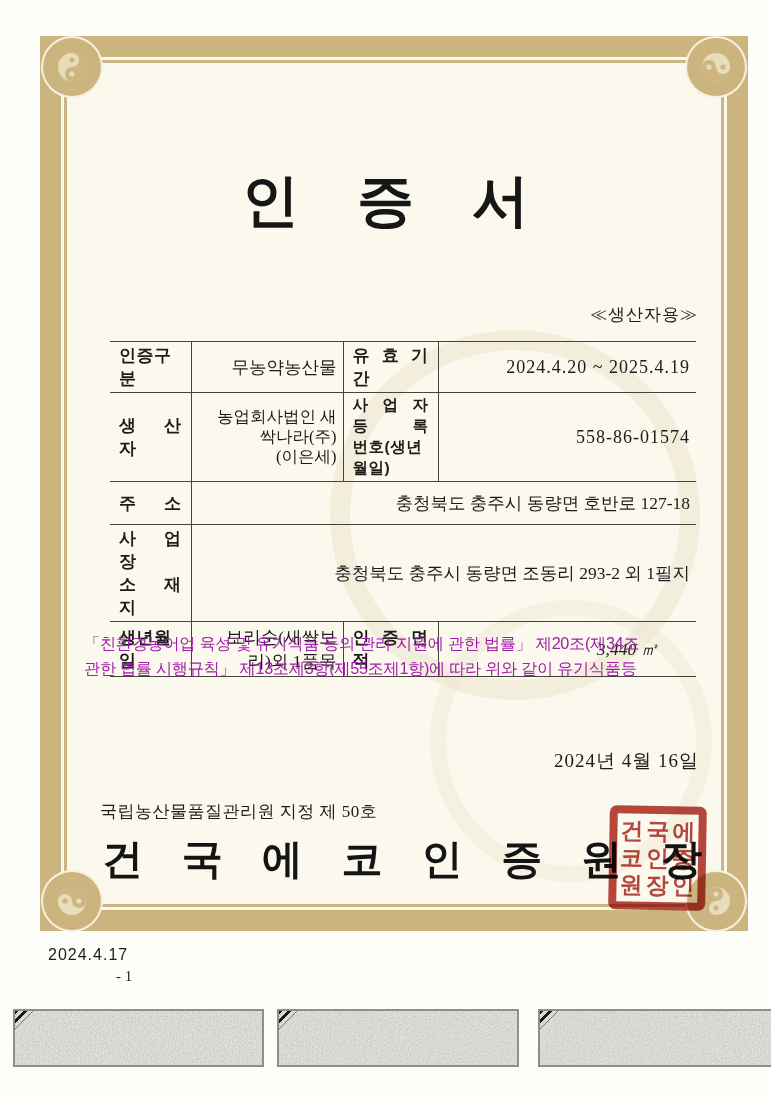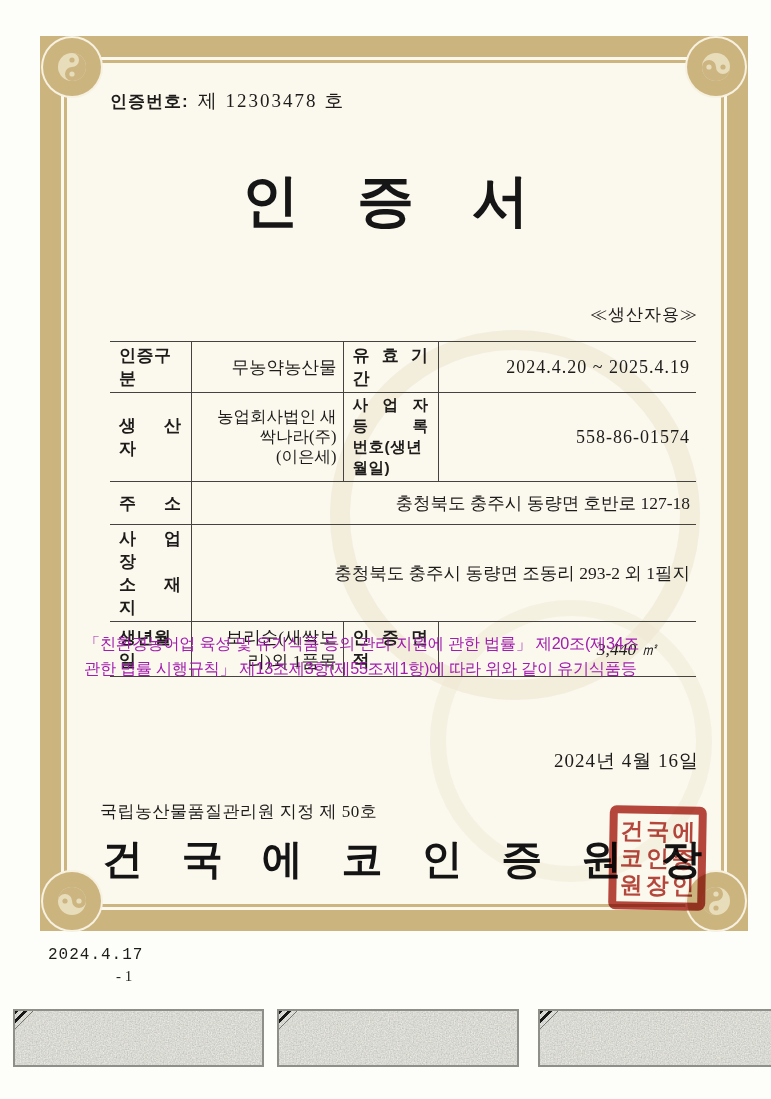--- a/index.html
+++ b/index.html
@@ -84,21 +84,21 @@
     position:absolute; left:609px; top:806px; width:97px; height:104px; box-sizing:border-box;
     border:8px solid #b23a31; border-radius:7px; color:#b23a31;
     transform:rotate(1deg); mix-blend-mode:multiply; opacity:.93;
     display:flex; flex-direction:column; justify-content:center;
     text-align:center; font-family:"Liberation Serif", serif;
     font-weight:700; font-size:23px; line-height:27px; letter-spacing:3px;
   }
   .seal div { padding-left:3px; }
 
   
-  .scan-date { position:absolute; left:48px; top:946px; font-family:Liberation Mono, monospace; font-size:16px; letter-spacing:1px; }
+  .scan-date { position:absolute; left:48px; top:946px; font-family:Liberation Sans, sans-serif; font-size:16px; letter-spacing:1px; }
   .page-num  { position:absolute; left:116px; top:968px; font-family:"Liberation Serif", serif; font-size:15px; }
 
   .noise {
     position:absolute; top:1009px; height:58px; box-sizing:border-box;
     border:2px solid #8f8f89; background:#dcdbd1;
   }
   .noise svg { display:block; width:100%; height:100%; }
   .noise::after {
     content:""; position:absolute; left:0; top:0; width:18px; height:18px;
     background:repeating-linear-gradient(135deg,#171717 0 2.6px, rgba(0,0,0,0) 2.6px 6.2px);
@@ -148,23 +148,20 @@
         <circle cx="15" cy="15" r="14" fill="#e8ddbb"></circle>
         <path d="M15 1 A14 14 0 0 1 15 29 A7 7 0 0 1 15 15 A7 7 0 0 0 15 1" fill="#cdb582"></path>
         <circle cx="15" cy="8" r="2.6" fill="#cdb582"></circle>
         <circle cx="15" cy="22" r="2.6" fill="#e8ddbb"></circle>
       </svg>
   </div>
 
   <div class="wm wm1"></div>
   <div class="wm wm2"></div>
 
-  <div class="cert-no">
-    <span class="lbl">인증번호:</span><span class="val">제 12303478 호</span>
-  </div>
 
   <div class="title">
       <span>인</span>
       <span>증</span>
       <span>서</span>
     </div>
 
   <div class="audience">≪생산자용≫</div>
 
   <table class="cert">

